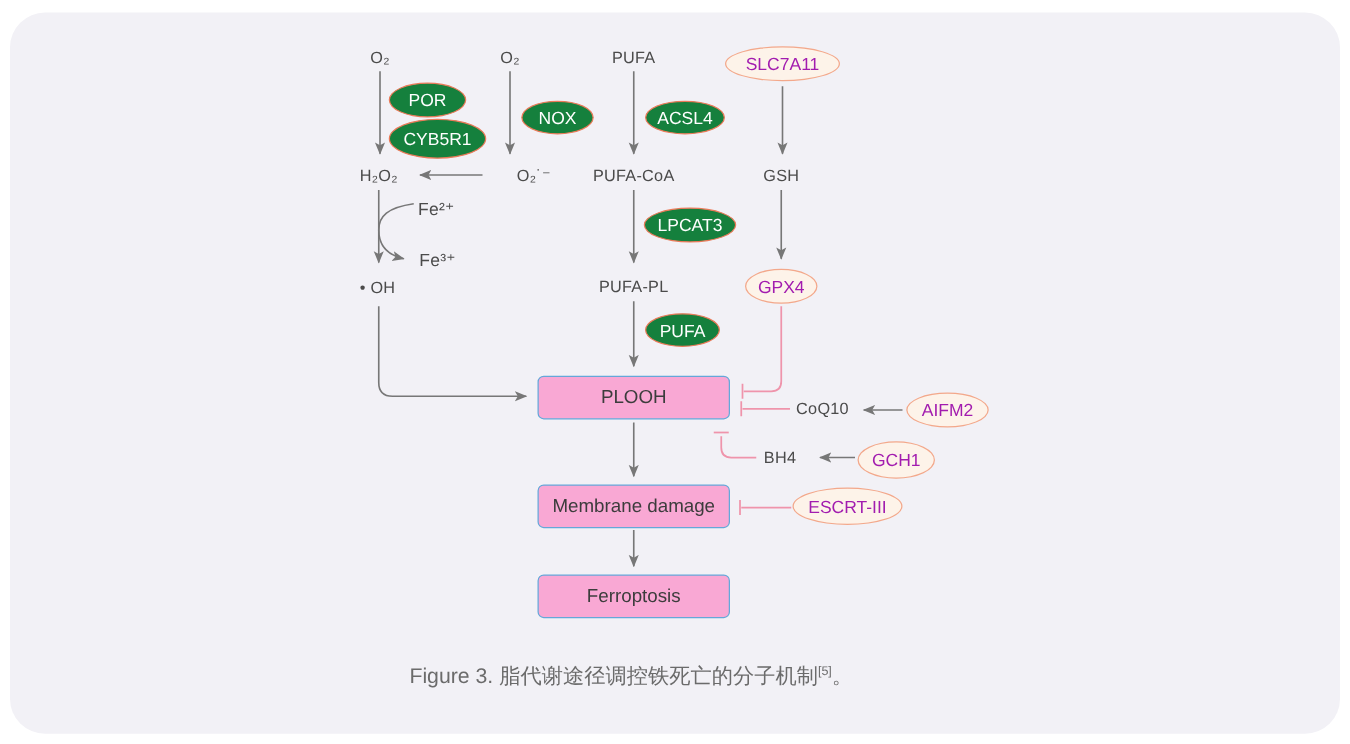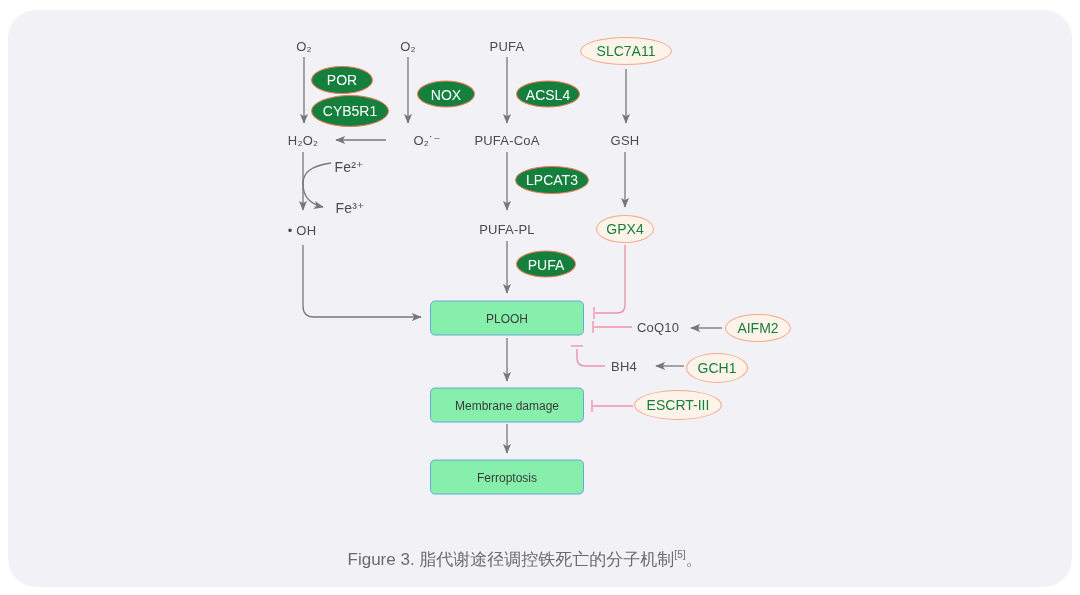--- a/index.html
+++ b/index.html
@@ -7,26 +7,26 @@
   .card{position:absolute;left:8px;top:10px;width:1064px;height:577px;background:#f2f1f6;border-radius:28px;}
   .stage{position:absolute;left:0;top:0;width:1080px;height:595px;}
   svg.lines{position:absolute;left:0;top:0;}
   .lbl{position:absolute;transform:translate(-50%,-50%);white-space:nowrap;color:#4b4b4b;
     font-size:13px;line-height:1;letter-spacing:0.2px;}
   .lbl.small{font-size:14px;}
   .ell{position:absolute;transform:translate(-50%,-50%);border-radius:50%;display:flex;
     align-items:center;justify-content:center;font-size:14px;line-height:1;box-sizing:border-box;
     white-space:nowrap;}
   .ell.filled{background:#15803d;border:1.5px solid #ea7a59;color:#ffffff;}
-  .ell.outline{background:#fdf3e9;border:1.5px solid #f3a88b;color:#15803d;}
-  .bbox{position:absolute;transform:translate(-50%,-50%);width:154px;height:35px;background:#86efac;
+  .ell.outline{background:#fdf3e9;border:1.5px solid #f3a88b;color:#a21caf;}
+  .bbox{position:absolute;transform:translate(-50%,-50%);width:154px;height:35px;background:#f9a8d4;
     border:1.5px solid #65a8d9;border-radius:5px;display:flex;align-items:center;justify-content:center;
-    color:#3c3c3c;font-size:12px;box-sizing:border-box;}
-  .caption{position:absolute;left:505px;top:559px;transform:translate(-50%,-50%);white-space:nowrap;
-    color:#6b6b6b;font-size:17px;margin-left:20px;}
+    color:#3c3c3c;font-size:15px;box-sizing:border-box;}
+  .caption{position:absolute;left:505px;top:541px;transform:translate(-50%,-50%);white-space:nowrap;
+    color:#6b6b6b;font-size:17px;}
   .caption sup{font-size:10px;}
 </style>
 </head>
 <body>
 
 <div class="card"></div>
 
 <div class="stage">
 
   <svg class="lines" width="1080" height="595" viewBox="0 0 1080 595">

